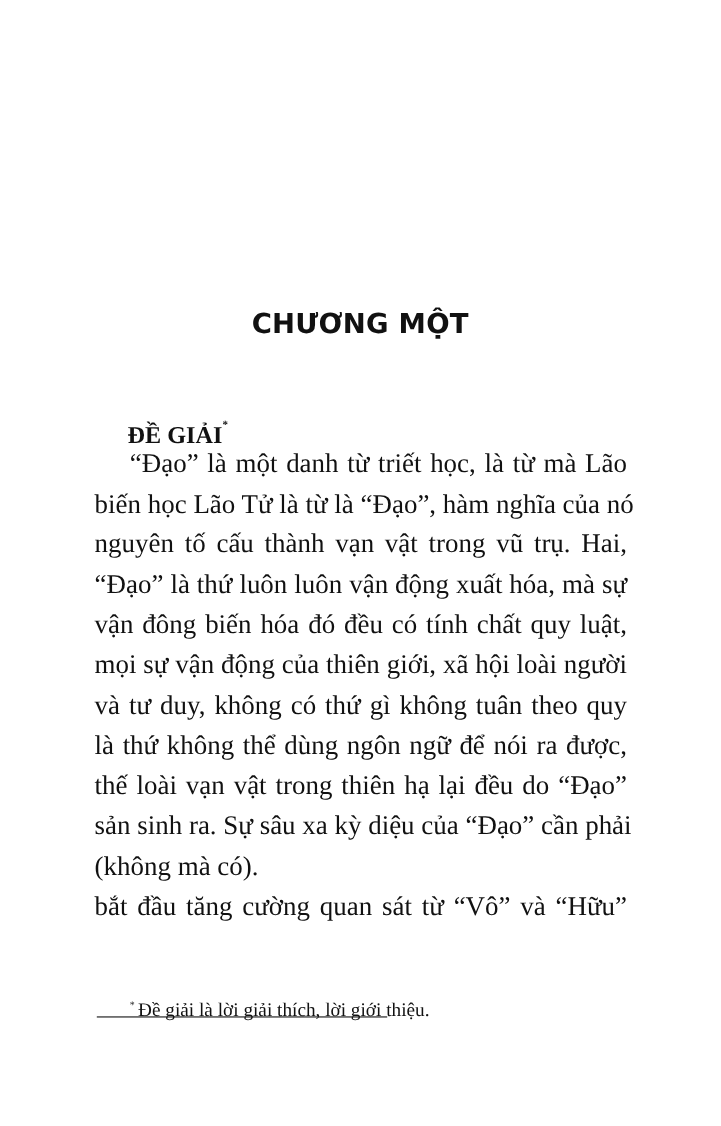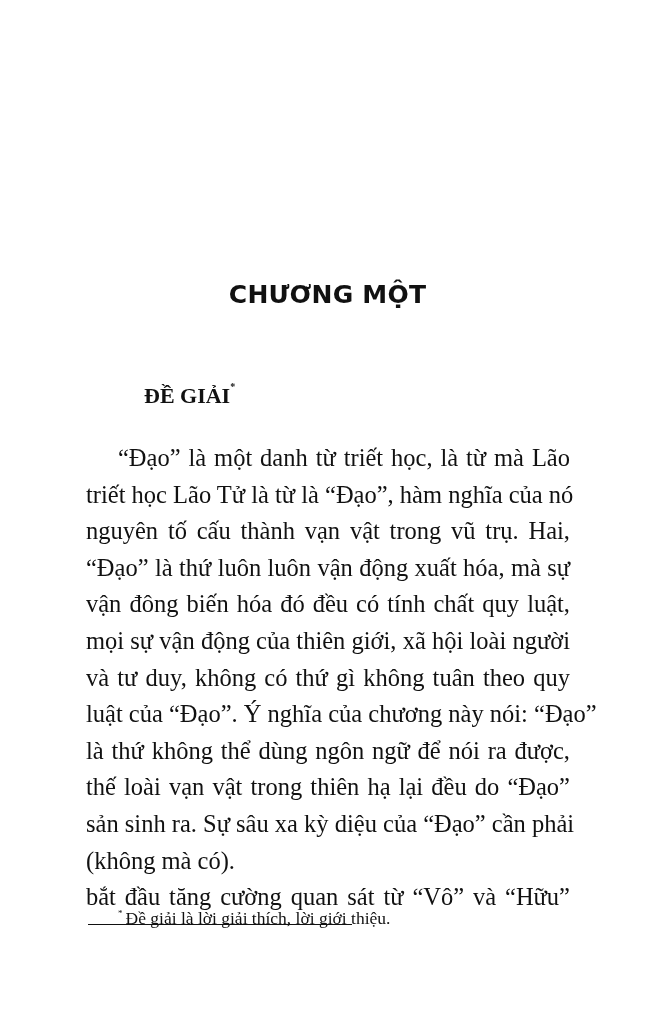--- a/index.html
+++ b/index.html
@@ -7,26 +7,26 @@
     width: 655px; height: 1024px; background: #ffffff; color: #111111;
     font-family: "DejaVu Serif", "Liberation Serif", serif;
     position: relative; overflow: hidden;
   }
   .chapter-title {
     position: absolute; top: 280px; left: 0; width: 655px; text-align: center;
     font-family: "DejaVu Sans", "Liberation Sans", sans-serif;
     font-weight: bold; font-size: 25px; letter-spacing: 0.2px; color: #111;
   }
   .section-heading {
-    position: absolute; top: 383px; left: 144px;
+    position: absolute; top: 383px; left: 116px;
     font-family: "Liberation Serif", serif; font-weight: bold; font-size: 22px;
   }
   .section-heading sup { font-size: 10px; vertical-align: top; position: relative; top: -2px; }
   .body-text {
-    position: absolute; top: 440px; left: 86px; width: 484px;
+    position: absolute; top: 404px; left: 86px; width: 484px;
   }
   .line {
     font-family: "Liberation Serif", serif; font-size: 24.5px;
     height: 36.6px; line-height: 36.6px; white-space: nowrap;
     text-align: justify; text-align-last: justify;
   }
   .line.first { padding-left: 32px; }
   .line.last { text-align-last: left; }
   .footnote-rule {
     position: absolute; top: 924px; left: 88px; width: 264px; height: 0;
@@ -40,27 +40,26 @@
 </style>
 </head>
 <body>
 
 <div class="chapter-title">CHƯƠNG MỘT</div>
 
 <div class="section-heading"><span>ĐỀ GIẢI</span><sup>*</sup></div>
 
 <div class="body-text">
   <div class="line first">“Đạo” là một danh từ triết học, là từ mà Lão</div>
-  <div class="line">triết học Lão Tử là từ là “Đạo”, hàm nghĩa của nó</div>
+  <div class="line">biến học Lão Tử là từ là “Đạo”, hàm nghĩa của nó</div>
   <div class="line">nguyên tố cấu thành vạn vật trong vũ trụ. Hai,</div>
   <div class="line">“Đạo” là thứ luôn luôn vận động xuất hóa, mà sự</div>
   <div class="line">vận đông biến hóa đó đều có tính chất quy luật,</div>
   <div class="line">mọi sự vận động của thiên giới, xã hội loài người</div>
   <div class="line">và tư duy, không có thứ gì không tuân theo quy</div>
-  <div class="line">luật của “Đạo”. Ý nghĩa của chương này nói: “Đạo”</div>
   <div class="line">là thứ không thể dùng ngôn ngữ để nói ra được,</div>
   <div class="line">thế loài vạn vật trong thiên hạ lại đều do “Đạo”</div>
   <div class="line">sản sinh ra. Sự sâu xa kỳ diệu của “Đạo” cần phải</div>
   <div class="line last">(không mà có).</div>
   <div class="line">bắt đầu tăng cường quan sát từ “Vô” và “Hữu”</div>
 </div>
 
 <div class="footnote-rule"></div>
 
 <div class="footnote"><sup>*</sup><span>Đề giải là lời giải thích, lời giới thiệu.</span></div>

